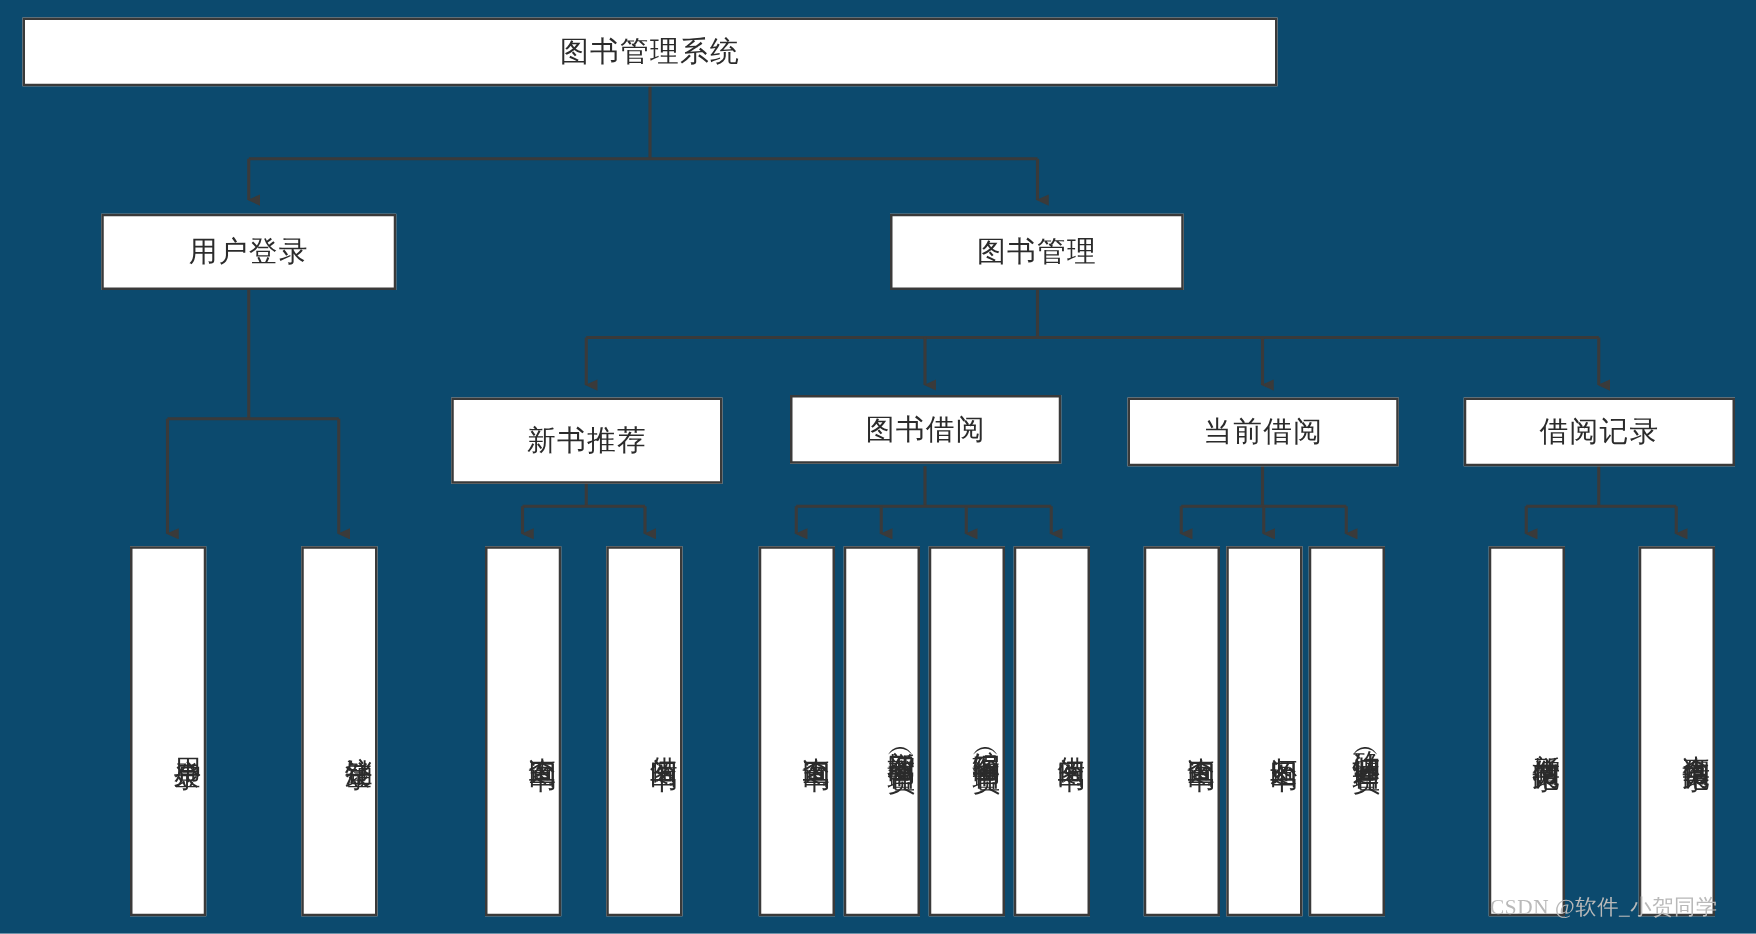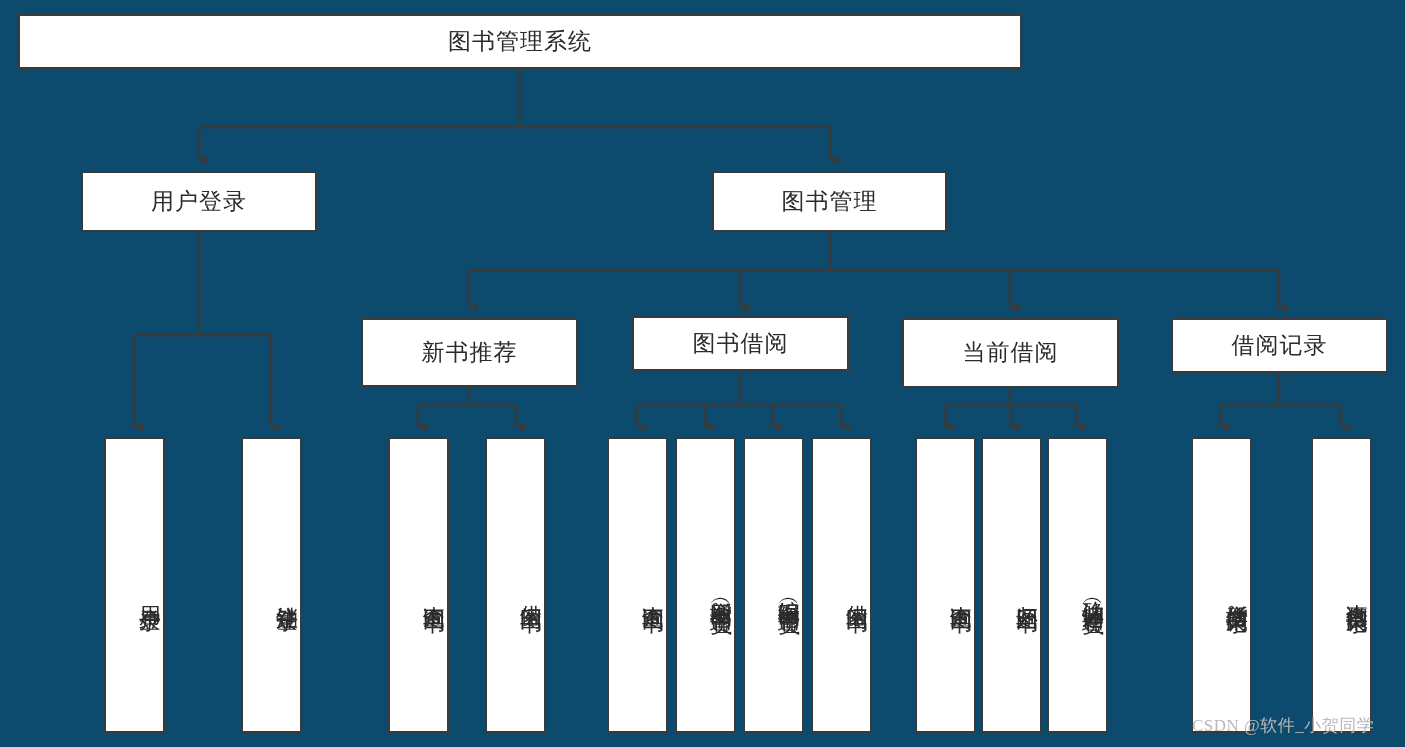--- a/index.html
+++ b/index.html
@@ -136,21 +136,21 @@
   <div class="node node-h" style="left: 712px; top: 171px; width: 235px; height: 61px;">
       <span>图书管理</span>
     </div>
 
   <div class="node node-h" style="left: 361px; top: 318px; width: 217px; height: 69px;">
       <span>新书推荐</span>
     </div>
   <div class="node node-h" style="left: 632px; top: 316px; width: 217px; height: 55px;">
       <span>图书借阅</span>
     </div>
-  <div class="node node-h" style="left: 902px; top: 318px; width: 217px; height: 70px;">
+  <div class="node node-h" style="left: 902px; top: 318px; width: 217px; height: 55px;">
       <span>当前借阅</span>
     </div>
   <div class="node node-h" style="left: 1171px; top: 318px; width: 217px; height: 55px; text-align: center;">
       <span>借阅记录</span>
     </div>
 
   <div class="node node-v" style="left: 104px; top: 437px; width: 61px; height: 296px;">
       <span class="vlabel">用户登录</span>
     </div>
   <div class="node node-v" style="left: 241px; top: 437px; width: 61px; height: 296px;">

